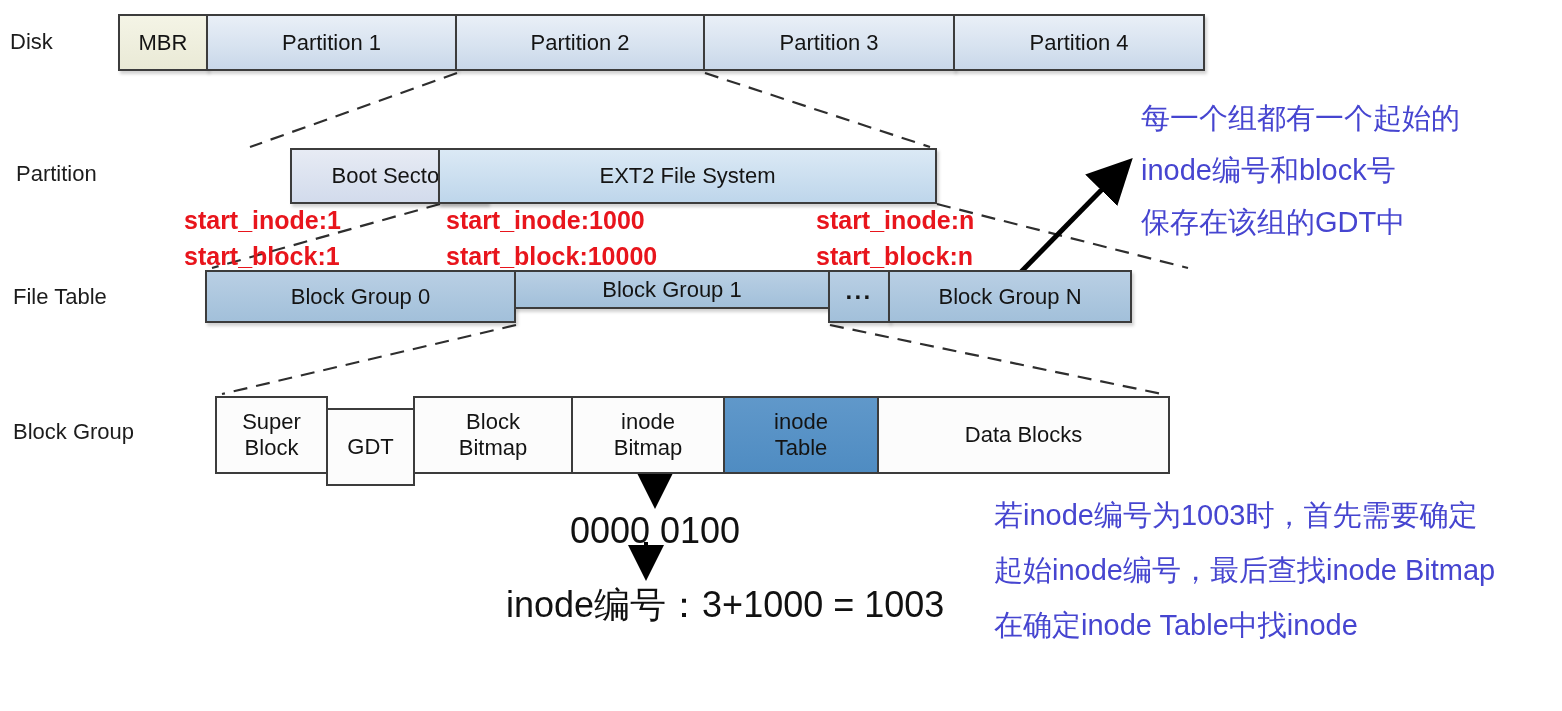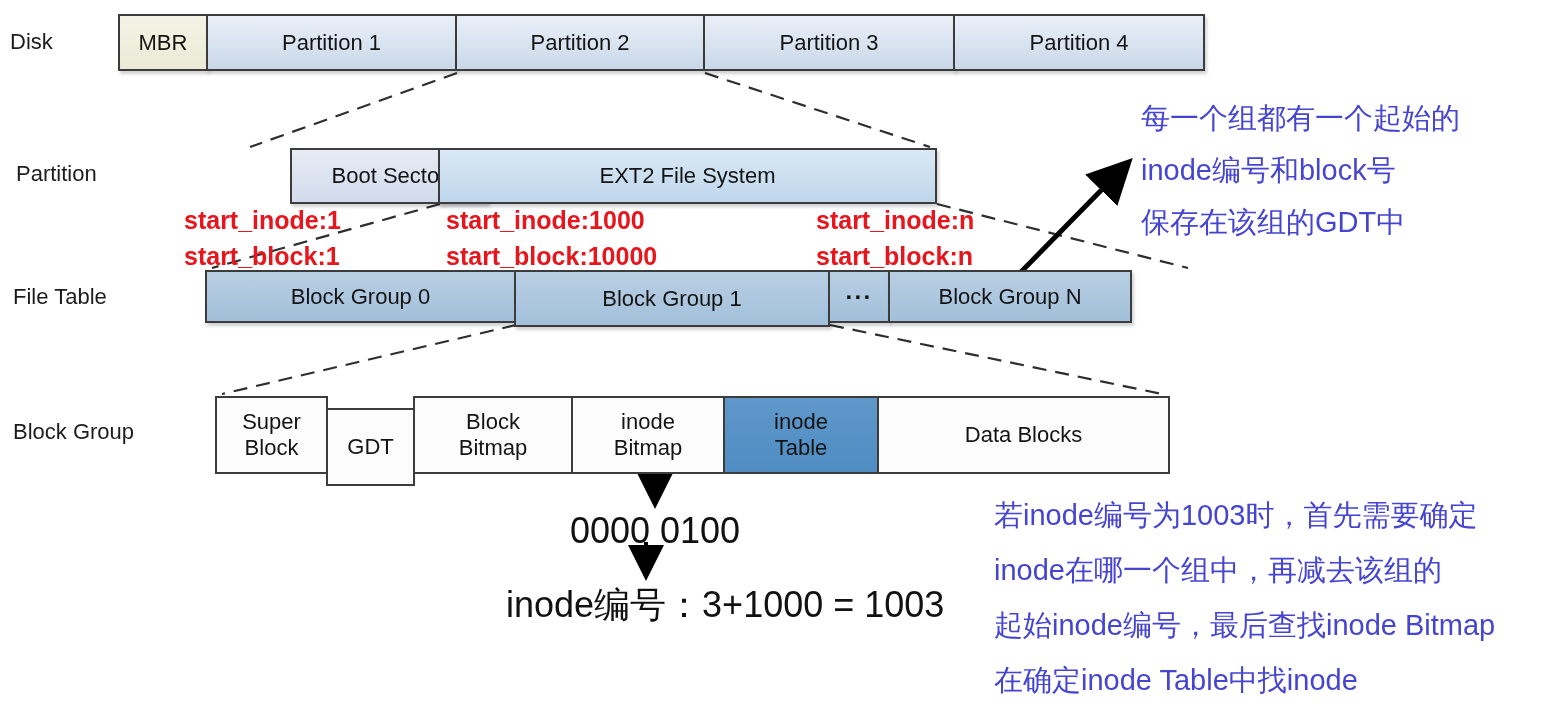--- a/index.html
+++ b/index.html
@@ -78,21 +78,21 @@
     <div>start_inode:1000</div>
     <div>start_block:10000</div>
   </div>
   <div class="red-pair" style="left:816px;top:202px;">
     <div>start_inode:n</div>
     <div>start_block:n</div>
   </div>
 
   <div class="row-label" style="left:13px;top:284px;">File Table</div>
   <div class="box bgroup" style="left:205px;top:270px;width:311px;height:53px;">Block Group 0</div>
-  <div class="box bgroup" style="left:514px;top:270px;width:316px;height:57px;">Block Group 1</div>
+  <div class="box bgroup" style="left:514px;top:270px;width:316px;height:39px;">Block Group 1</div>
   <div class="box bgroup dots" style="left:828px;top:270px;width:62px;height:53px;">···</div>
   <div class="box bgroup" style="left:888px;top:270px;width:244px;height:53px;">Block Group N</div>
 
   <div class="row-label" style="left:13px;top:419px;">Block Group</div>
   <div class="box cell-white wrap" style="left:215px;top:396px;width:113px;height:78px;">
       <span style="width:72px;">Super Block</span>
     </div>
   <div class="box cell-white" style="left:326px;top:408px;width:89px;height:78px;">GDT</div>
   <div class="box cell-white wrap" style="left:413px;top:396px;width:160px;height:78px;">
       <span style="width:90px;">Block Bitmap</span>
@@ -108,18 +108,17 @@
   <div class="anno" style="left:560px;top:510px;width:190px;text-align:center;">0000 0100</div>
   <div class="anno" style="left:506px;top:581px;">inode编号：3+1000 = 1003</div>
 
   <div class="note gdt-note" style="left:1141px;top:92px;">
     <div>每一个组都有一个起始的</div>
     <div>inode编号和block号</div>
     <div>保存在该组的GDT中</div>
   </div>
   <div class="note lookup-note" style="left:994px;top:488px;">
     <div>若inode编号为1003时，首先需要确定</div>
-    <div>inode在哪一个组中，再减去该组的</div>
     <div>起始inode编号，最后查找inode Bitmap</div>
     <div>在确定inode Table中找inode</div>
   </div>
 
 </div>
 
 </body></html>

